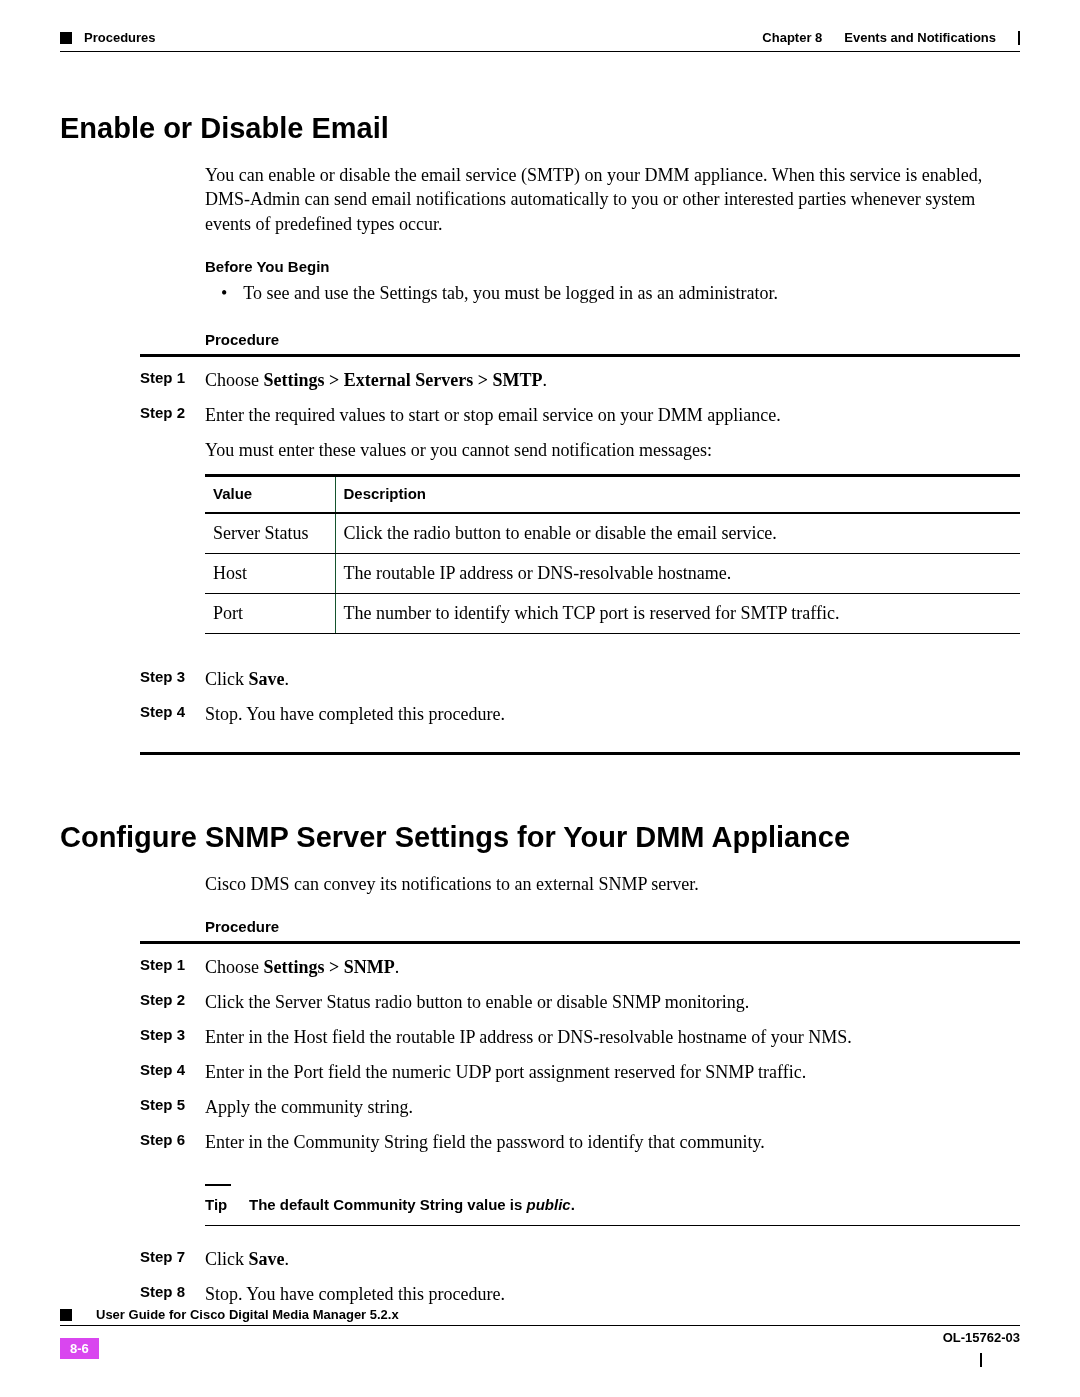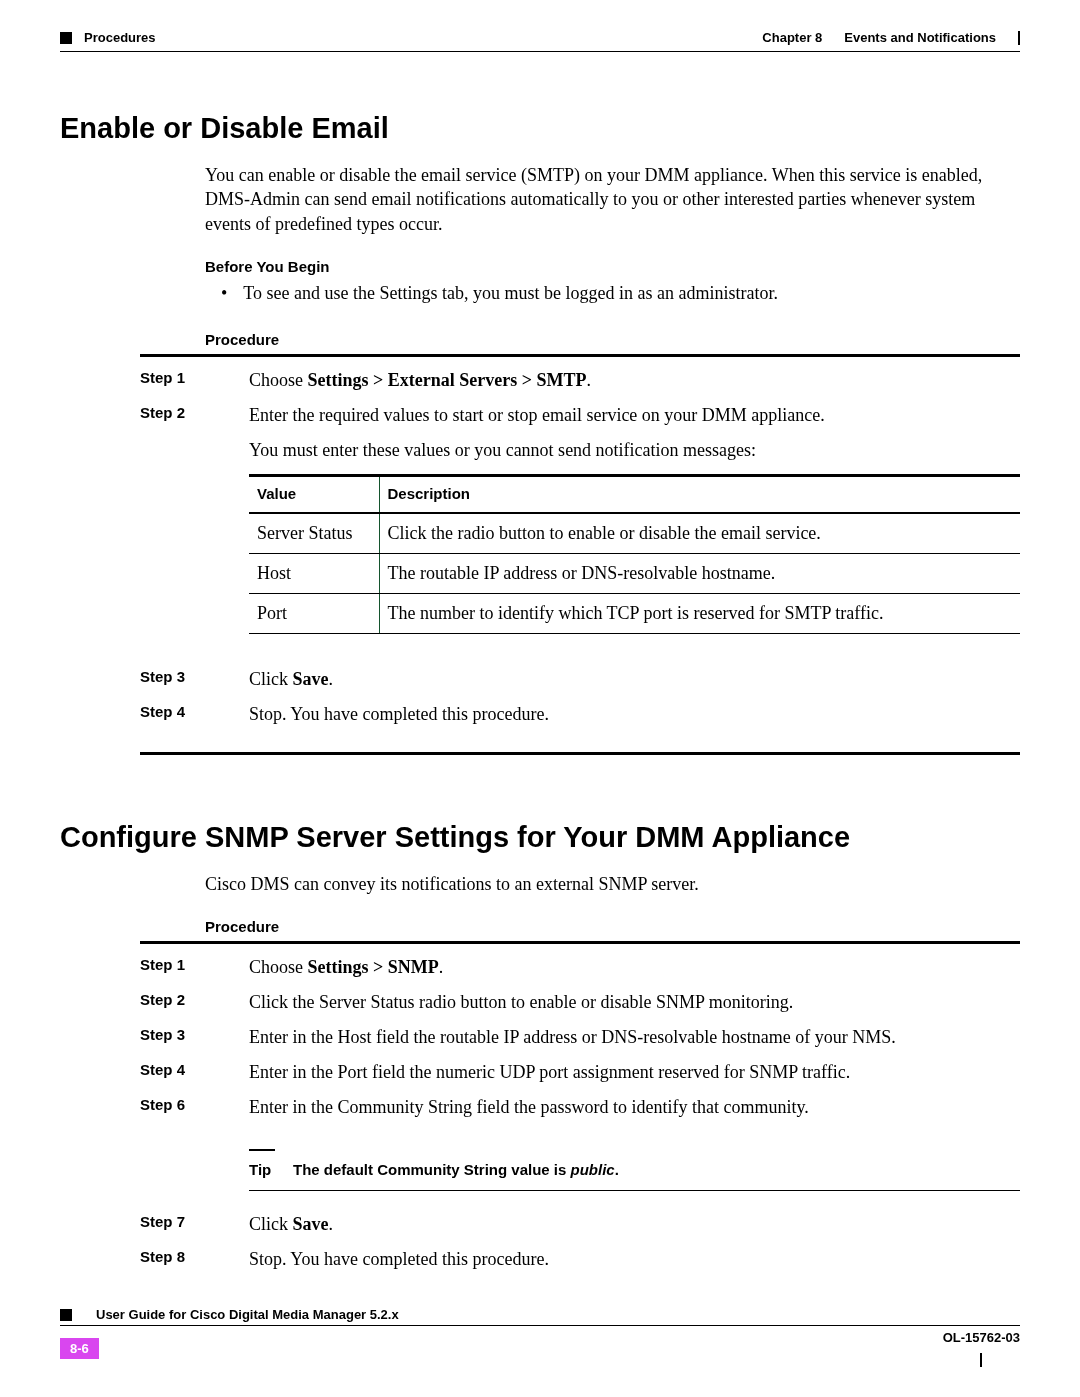--- a/index.html
+++ b/index.html
@@ -64,21 +64,20 @@
     font-size: 18px;
     line-height: 1.35;
     margin-bottom: 26px;
   }
   .bullet-dot { margin: 0 16px 0 16px; }
   .step-block { margin: 0 0 0 80px; }
   .step-row {
     display: flex;
     align-items: flex-start;
     margin-bottom: 8px;
-    gap: 44px;
   }
   .step-label {
     font-family: Arial, Helvetica, sans-serif;
     font-weight: bold;
     font-size: 15px;
     width: 65px;
     flex-shrink: 0;
     padding-top: 2px;
   }
   .step-text {
@@ -265,20 +264,24 @@
     </div>
     <div class="step-row">
       <div class="step-label">Step 3</div>
       <div class="step-text">Enter in the Host field the routable IP address or DNS-resolvable hostname of your NMS.</div>
     </div>
     <div class="step-row">
       <div class="step-label">Step 4</div>
       <div class="step-text">Enter in the Port field the numeric UDP port assignment reserved for SNMP traffic.</div>
     </div>
     <div class="step-row">
+      <div class="step-label">Step 5</div>
+      <div class="step-text">Apply the community string.</div>
+    </div>
+    <div class="step-row">
       <div class="step-label">Step 6</div>
       <div class="step-text">Enter in the Community String field the password to identify that community.</div>
     </div>
 
     <div class="step-row">
       <div class="step-label"></div>
       <div class="step-text">
         <div class="tip-block">
           <div class="tip-over"></div>
           <div class="tip-row">

